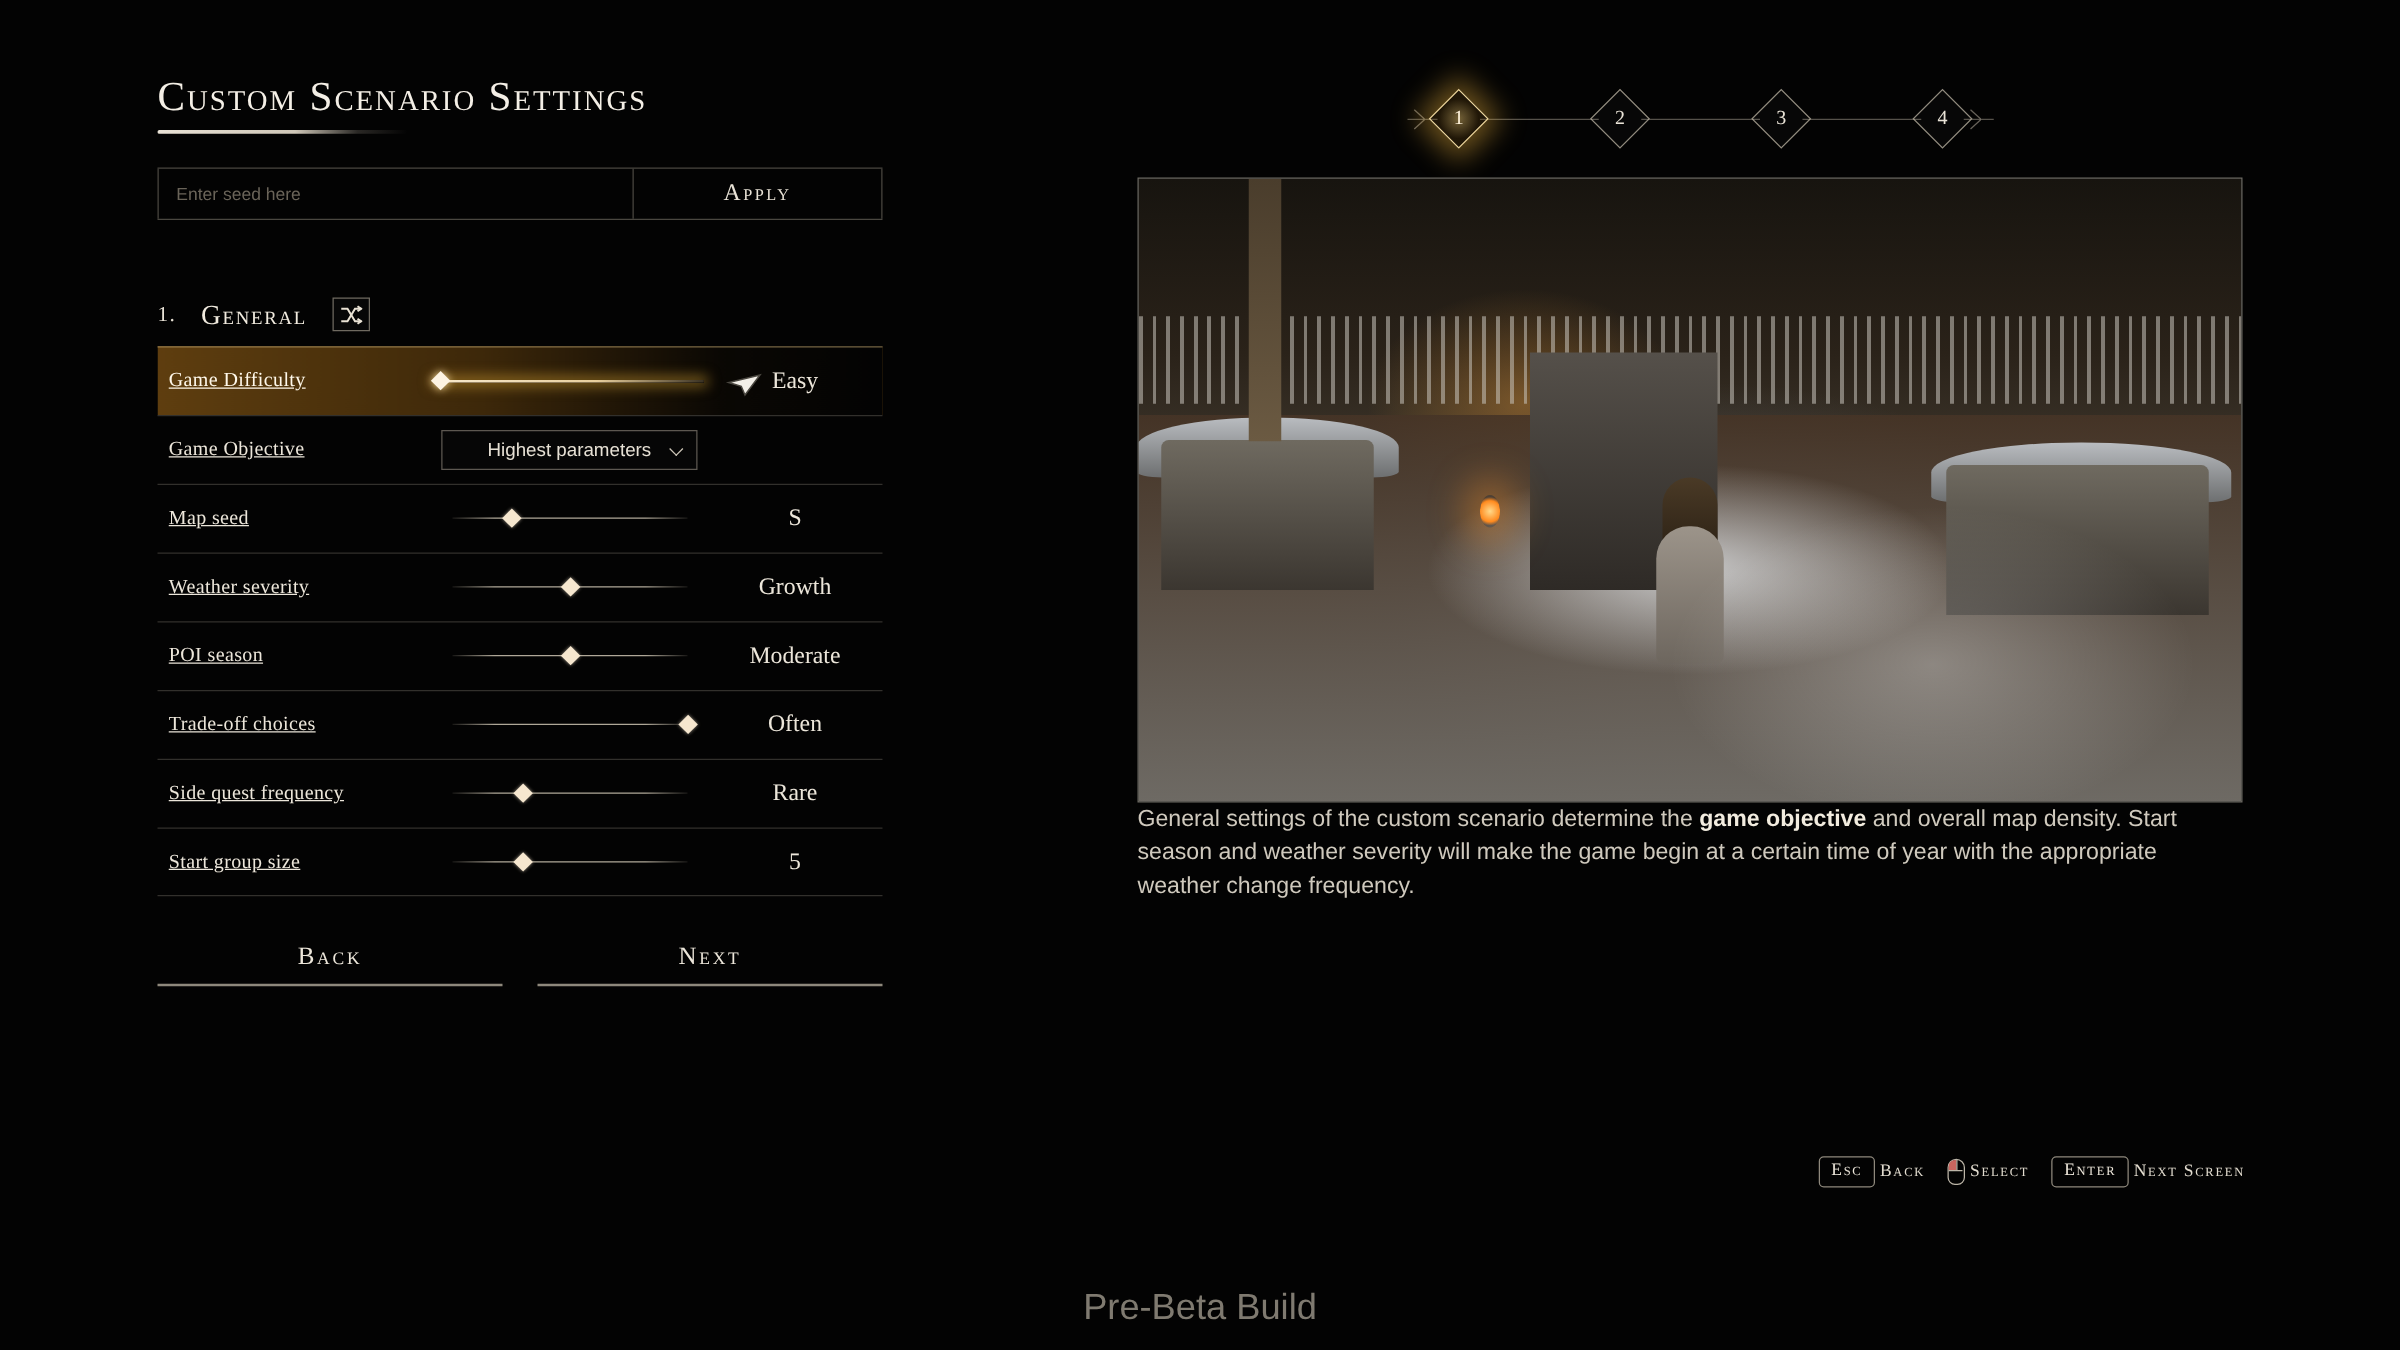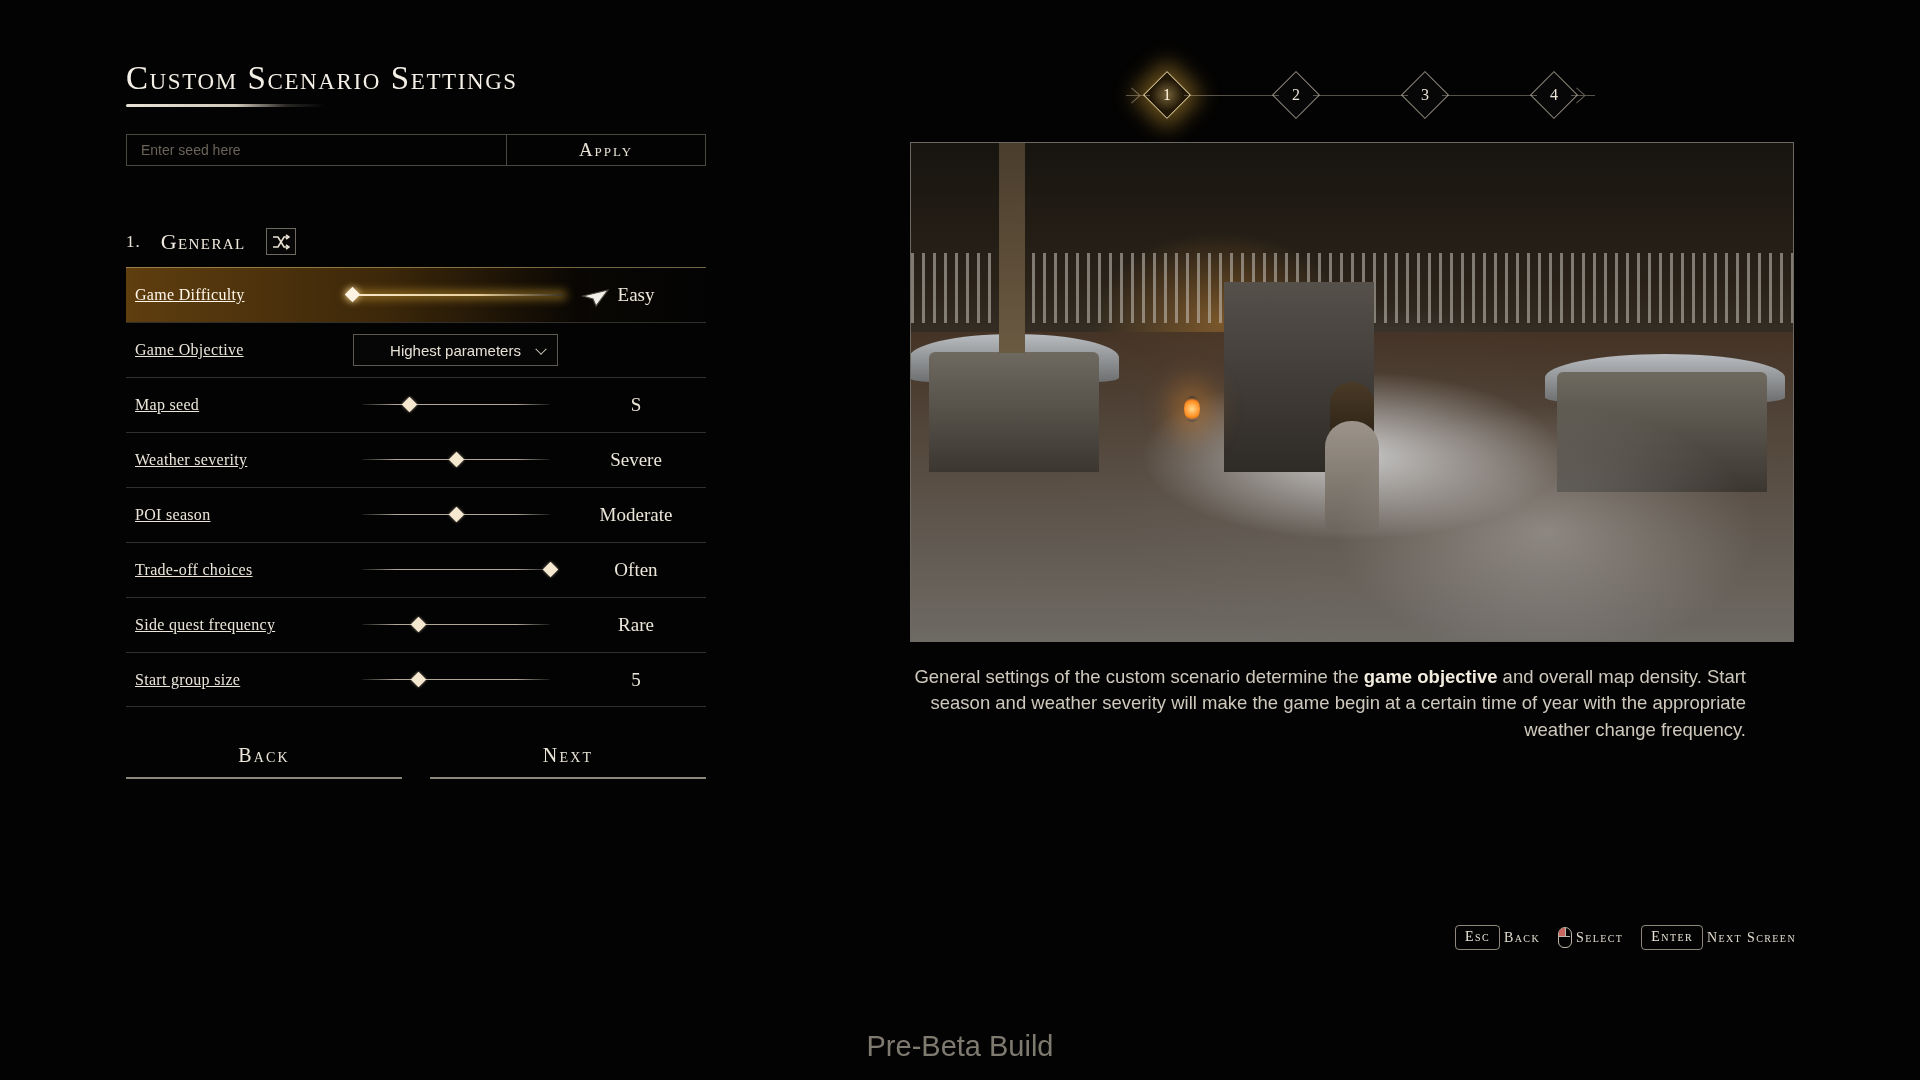--- a/index.html
+++ b/index.html
@@ -38,21 +38,21 @@
   .dice-btn {
     width: 30px; height: 27px;
     border: 1px solid #6f6a60;
     display: flex; align-items: center; justify-content: center;
     background: rgba(255,255,255,0.02);
     cursor: pointer;
   }
   .dice-btn svg { display:block; }
 
   .seed-input-row {
-    margin-top: 27px; display: flex; width: 580px; height: 32px;
+    margin-top: 27px; display: flex; width: 580px; height: 42px;
     border-top: 1px solid #4a4740;
     border-bottom: 1px solid #4a4740;
   }
   .seed-input {
     flex: 1 1 auto; background: transparent; border: none;
     border-left: 1px solid #4a4740;
     color: #cfc9bd; font-size: 14px; padding: 0 14px;
     font-family: "Liberation Sans", sans-serif;
     outline: none;
   }
@@ -246,25 +246,24 @@
   .preview .palisade {
     position:absolute; left: 0; right:0; top: 22%; height: 70px;
     background: repeating-linear-gradient(to right, rgba(200,196,188,.55) 0 3px, rgba(0,0,0,0) 3px 11px);
   }
   .preview .snow {
     position:absolute; inset:0;
     background: radial-gradient(ellipse 300px 180px at 72% 78%, rgba(255,255,255,.28), rgba(0,0,0,0) 70%);
   }
 
   .description {
-    margin-top: 22px; width: 836px;
+    width: 836px;
     font-family: "Liberation Sans", sans-serif;
     font-size: 18.5px; line-height: 1.42;
     color: #cfc9bd;
-    text-align: right;
   }
   .description b { color: #f2ecdf; font-weight: 600; }
 
   .keyhints {
     position: absolute; right: 110px; top: 925px;
     display: flex; align-items: center; gap: 4px;
   }
   .keycap {
     border: 1px solid rgba(190,182,166,.75);
     border-radius: 4px;
@@ -370,21 +369,21 @@
           <div class="svalue">S</div>
         </div>
         <div class="srow">
           <div class="slabel">Weather severity</div>
           <div class="scontrol">
             <div class="slider">
               <div class="track"></div>
               <div class="knob" style="left: 50%;"></div>
             </div>
           </div>
-          <div class="svalue">Severe</div>
+          <div class="svalue">Growth</div>
         </div>
         <div class="srow">
           <div class="slabel">POI season</div>
           <div class="scontrol">
             <div class="slider">
               <div class="track"></div>
               <div class="knob" style="left: 50%;"></div>
             </div>
           </div>
           <div class="svalue">Moderate</div>

